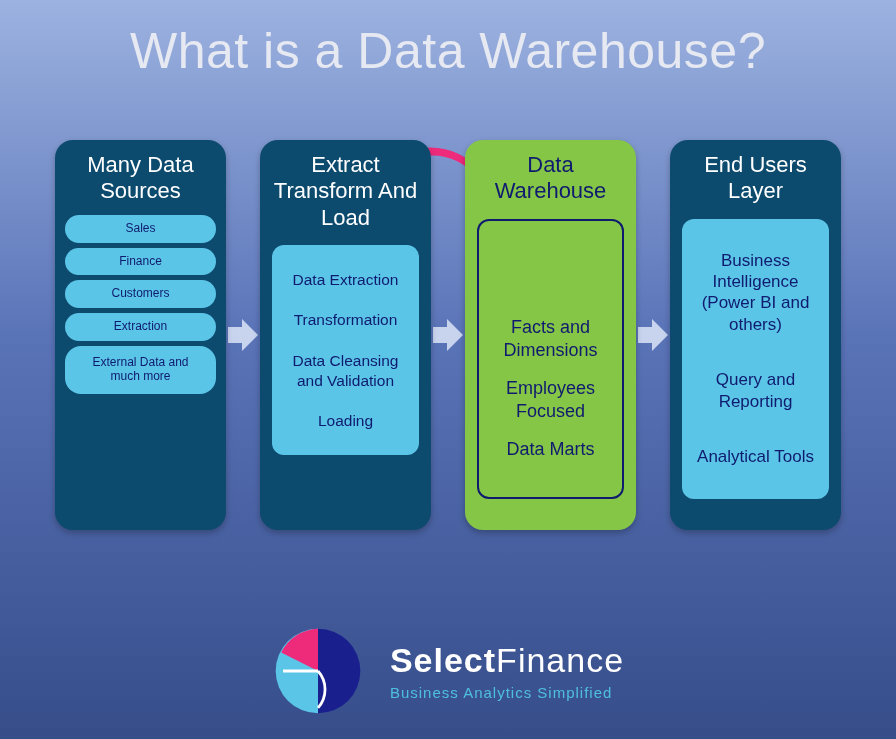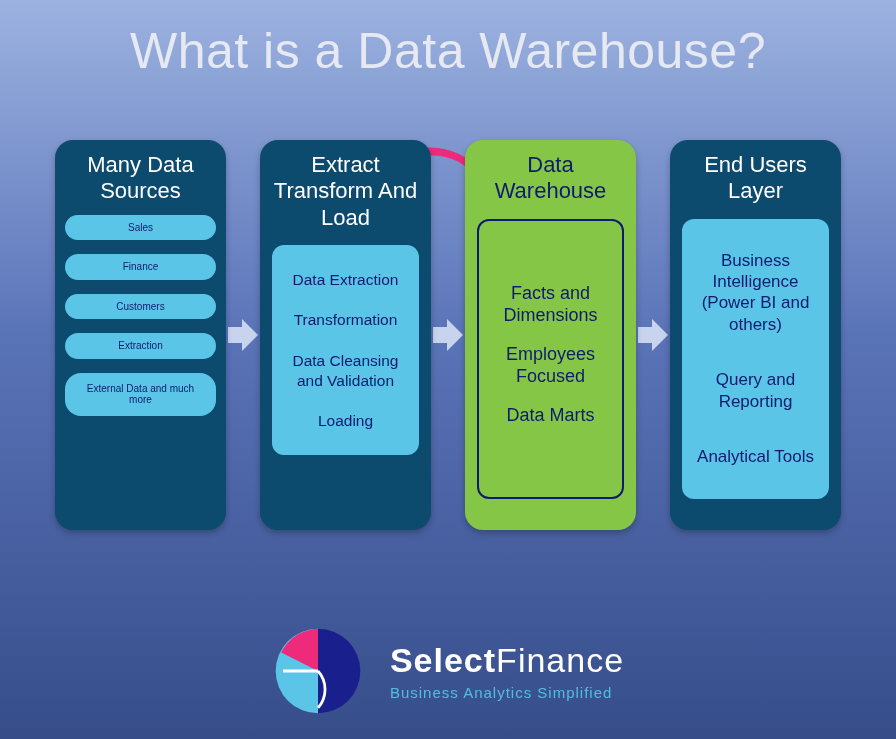--- a/index.html
+++ b/index.html
@@ -45,24 +45,24 @@
     font-size: 22px;
     font-weight: 400;
     padding: 12px 10px 10px 10px;
     line-height: 1.2;
   }
   .card.green .card-title { color: #0f1b6e; }
   .pill-list { padding: 0 10px; }
   .pill {
     background: #5bc5e8;
     color: #0f1b6e;
-    font-size: 10px;
+    font-size: 12px;
     border-radius: 16px;
     padding: 7px 6px;
-    margin-bottom: 14px;
+    margin-bottom: 5px;
     line-height: 1.15;
   }
   .pill.tall { padding: 10px 18px; }
   .inner-box {
     background: #5bc5e8;
     color: #0f1b6e;
     border-radius: 12px;
     margin: 4px 12px 14px 12px;
     padding: 14px 10px;
     font-size: 15.5px;
@@ -70,21 +70,21 @@
   }
   .inner-box.blueframe {
     background: transparent;
     border: 2px solid #0f1b6e;
     color: #0f1b6e;
     font-size: 18px;
     padding: 18px 10px 28px 10px;
     min-height: 280px;
     display: flex;
     flex-direction: column;
-    justify-content: center;
+    justify-content: flex-end;
   }
   .inner-box.enduser {
     min-height: 280px;
     display: flex;
     flex-direction: column;
     justify-content: space-around;
     font-size: 17px;
   }
   .step { margin: 8px 0; }
   .arrow-col {

